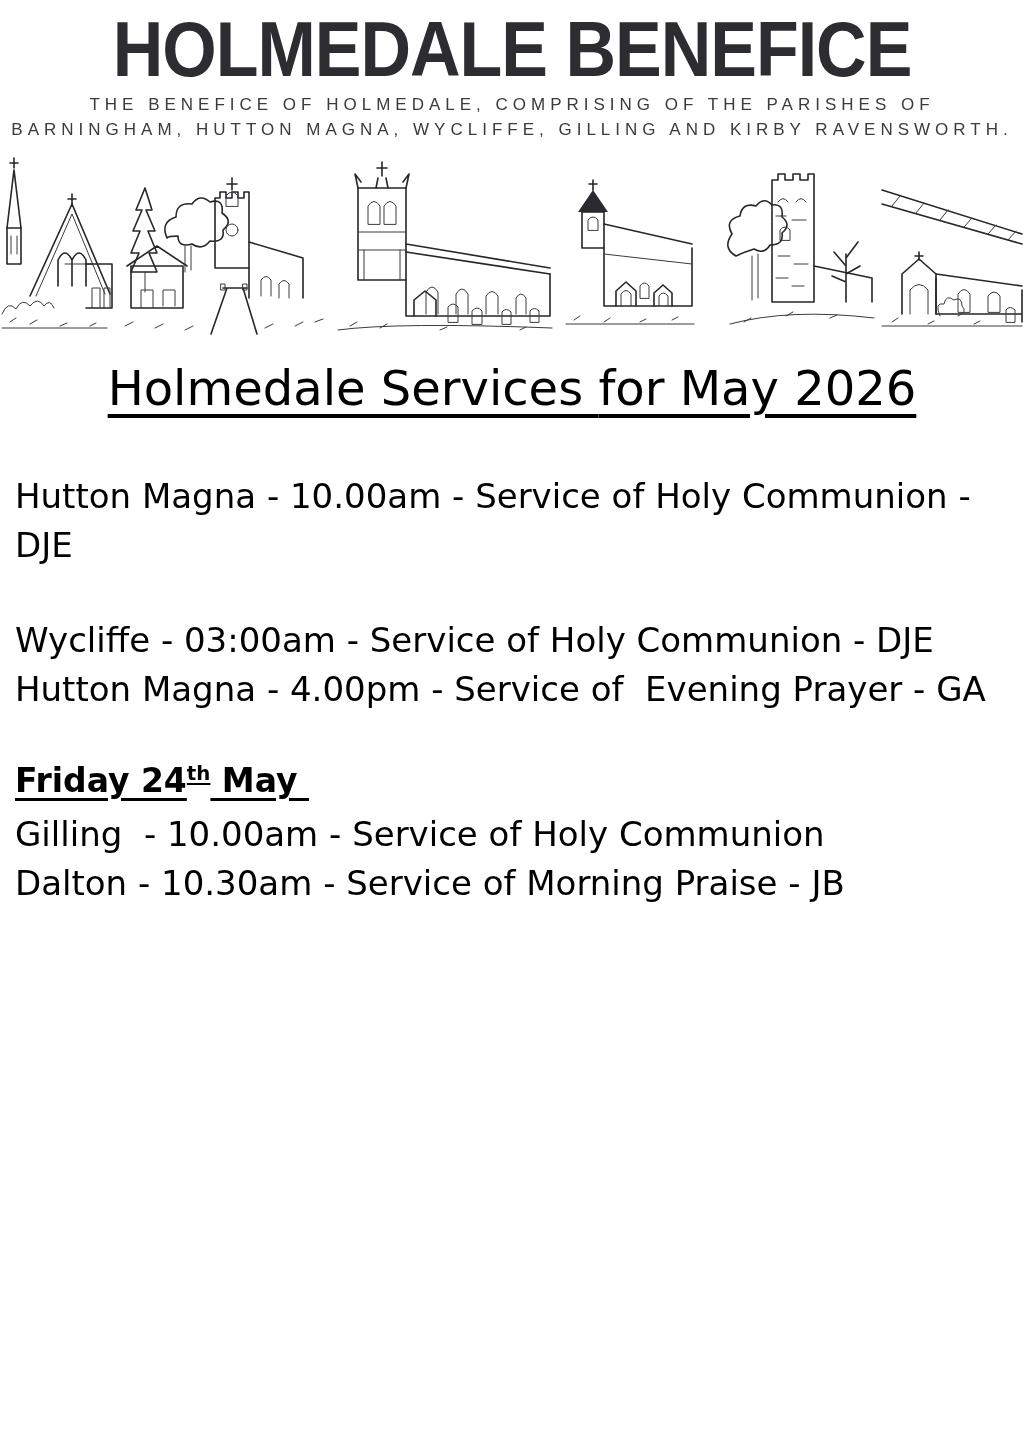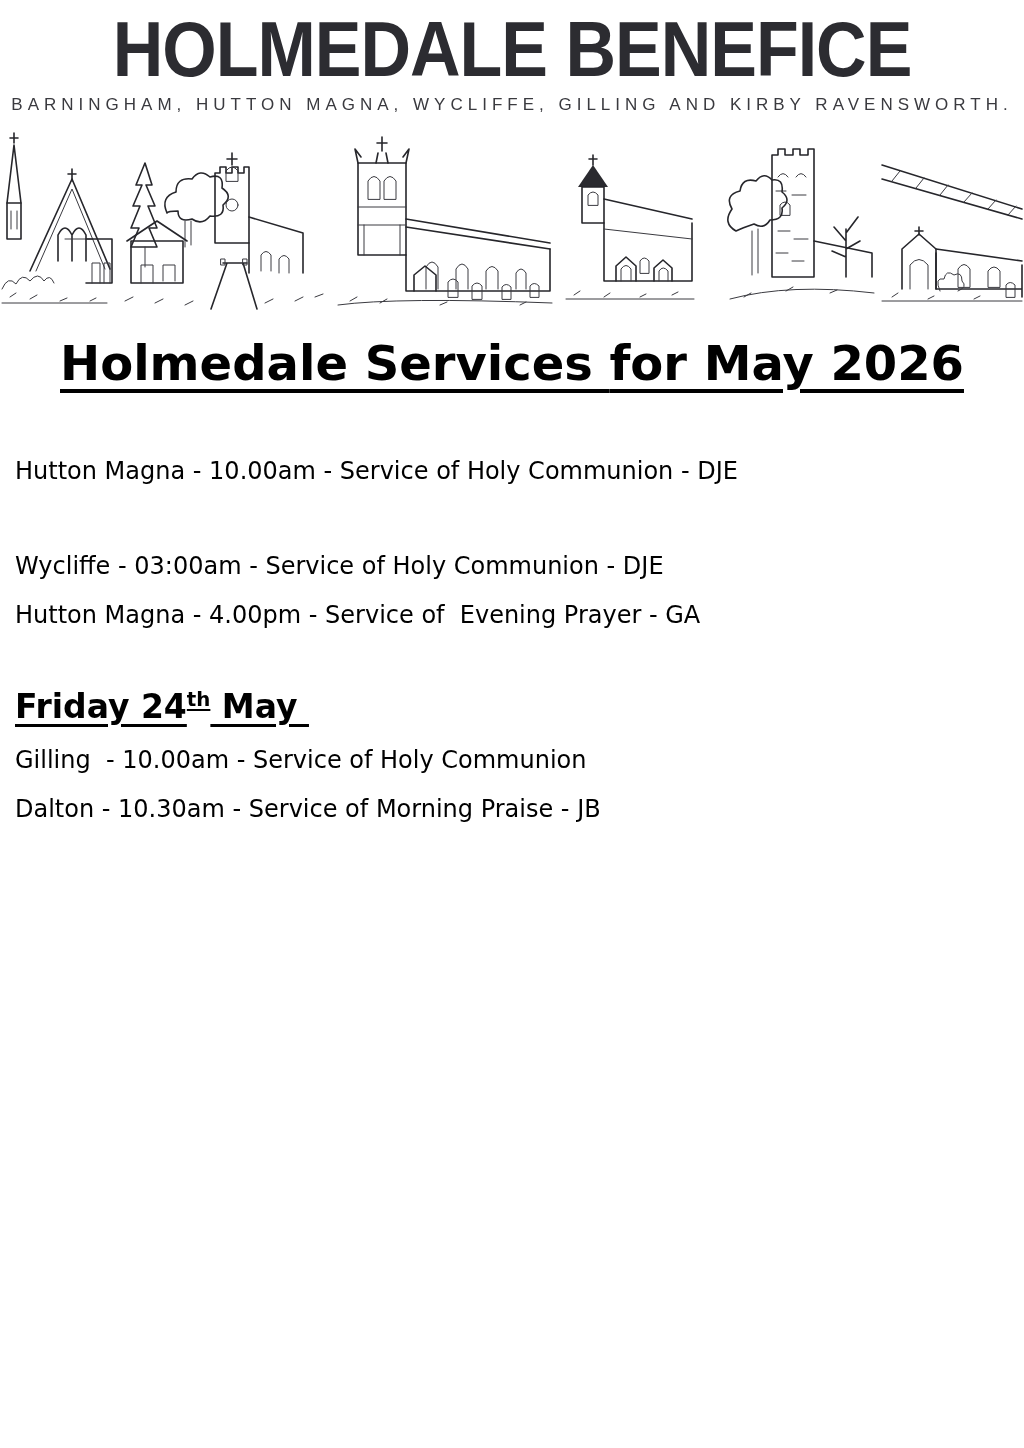--- a/index.html
+++ b/index.html
@@ -27,50 +27,51 @@
     align-items:flex-end; overflow:hidden;
   }
   .banner svg { display:block; flex:0 0 auto; }
   .ink { stroke:#26262b; fill:none; stroke-width:1.6; stroke-linecap:round; stroke-linejoin:round; }
   .ink-thin { stroke:#3a3a40; fill:none; stroke-width:1; stroke-linecap:round; }
   .ink-fill { fill:#2a2a2f; stroke:none; }
 
   
   .page-title-wrap { text-align:center; margin-top:22px; }
   .page-title {
-    font-family:"DejaVu Sans", sans-serif; font-size:48px; font-weight:700;
+    font-family:"DejaVu Sans", sans-serif; font-size:48px; font-weight:400;
     color:#000; line-height:60px; white-space:pre;
   }
   .tu { text-decoration:underline; text-decoration-thickness:3.5px; text-underline-offset:9px; white-space:pre; }
 
   
   .content { margin-top:54px; padding:0 15px; font-family:"DejaVu Sans", sans-serif; }
   .svc { margin:0 0 46px 0; }
   .svc-head {
     margin:0 0 8px 0; font-size:33px; font-weight:bold; line-height:42px;
     letter-spacing:0px; white-space:pre;
   }
   .u { text-decoration:underline; text-decoration-thickness:3px; text-underline-offset:6px; white-space:pre; }
   sup.u {
     font-size:0.6em; vertical-align:0.62em; line-height:0;
     text-decoration:underline; text-decoration-thickness:2px; text-underline-offset:3px;
   }
   .svc-line {
-    margin:0; font-size:24px; font-weight:400; line-height:49px;
+    margin:0; font-size:34px; font-weight:400; line-height:49px;
     white-space:pre-wrap; color:#000;
   }
 </style>
 </head>
 <body>
 
 <div class="page">
 
   <div class="header">
     <div class="header-title">HOLMEDALE BENEFICE</div>
     <div class="subtitle">
+      <div>THE BENEFICE OF HOLMEDALE, COMPRISING OF THE PARISHES OF</div>
       <div>BARNINGHAM, HUTTON MAGNA, WYCLIFFE, GILLING AND KIRBY RAVENSWORTH.</div>
     </div>
   </div>
 
   <div class="banner">
 
     <svg width="115" height="190" viewBox="0 0 115 190">
       <path class="ink" d="M14 12 v10 M10 17 h8"></path>
       <path class="ink" d="M14 24 L7 82 h14 Z"></path>
       <path class="ink" d="M7 82 v36 h14 v-36"></path>

